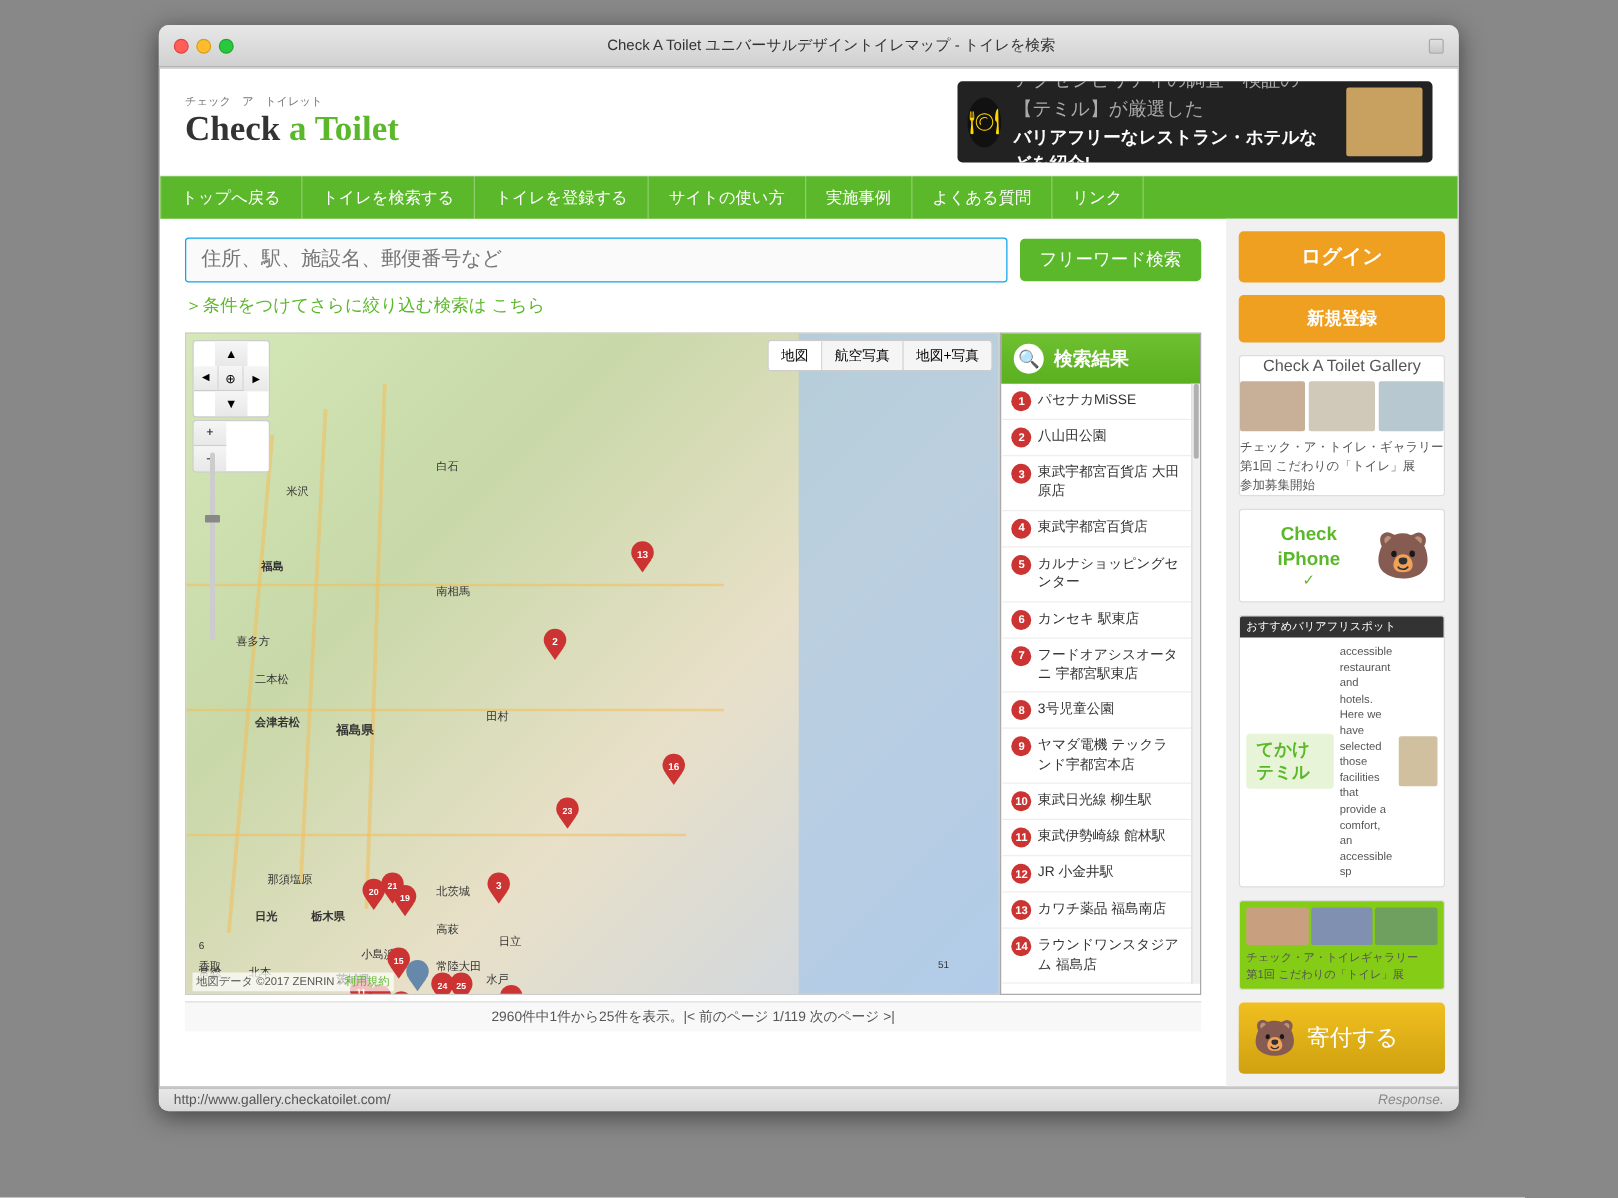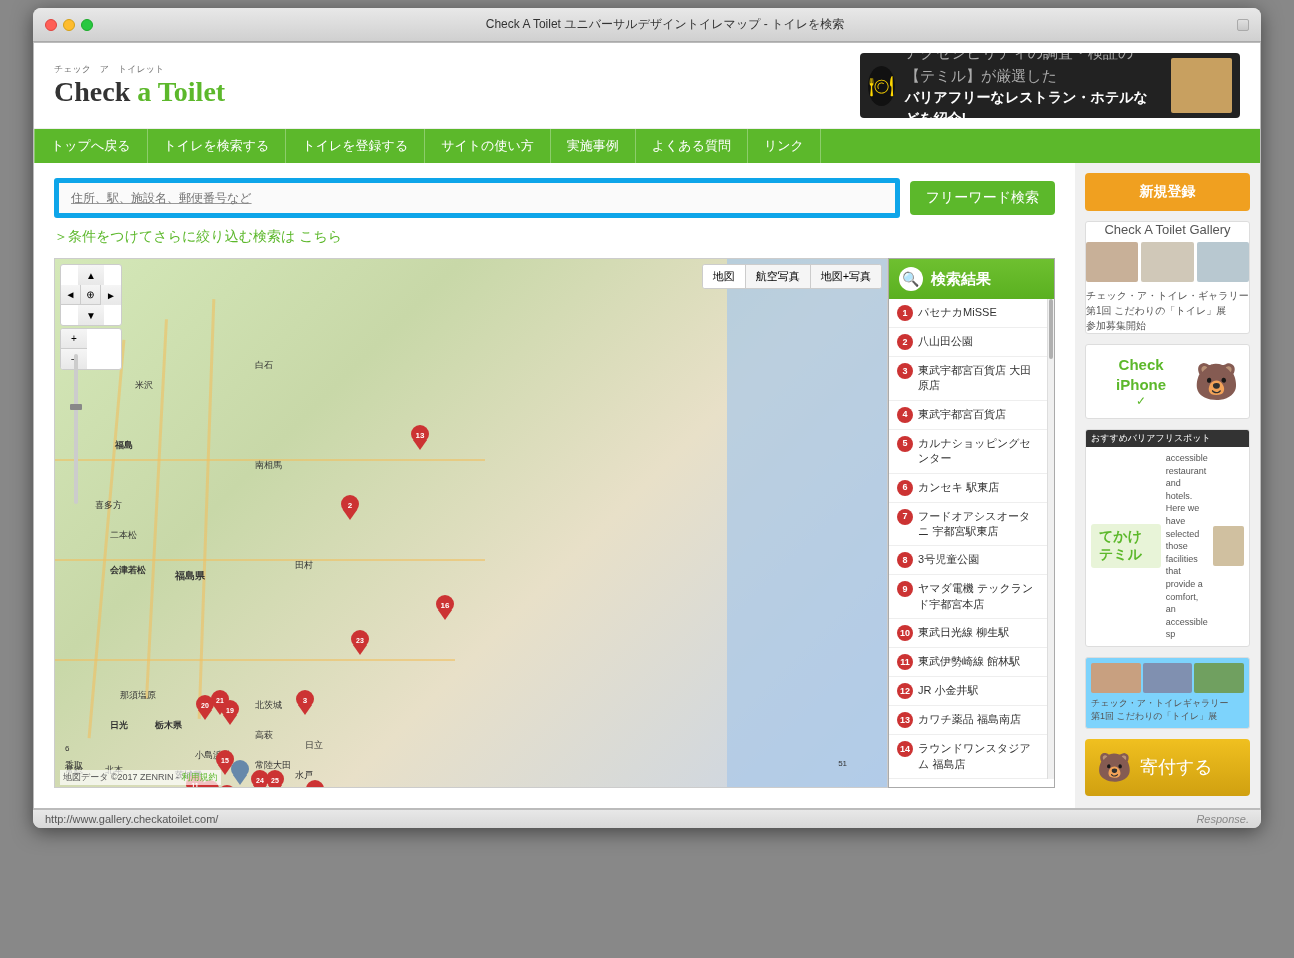--- a/index.html
+++ b/index.html
@@ -6,22 +6,22 @@
     body {
       background: #888;
       font-family: 'Helvetica Neue', Arial, sans-serif;
       font-size: 13px;
       display: flex;
       justify-content: center;
       align-items: flex-start;
       min-height: 958px;
     }
     .browser-window {
-      width: 1228px;
-      margin: 8px auto;
+      width: 1040px;
+      margin: 20px auto;
       background: #d6d6d6;
       border-radius: 8px;
       box-shadow: 0 4px 20px rgba(0,0,0,0.5);
       overflow: hidden;
     }
     .title-bar {
       background: linear-gradient(to bottom, #e8e8e8, #d0d0d0);
       padding: 8px 12px;
       display: flex;
       align-items: center;
@@ -112,26 +112,25 @@
     }
     .search-row {
       display: flex;
       gap: 10px;
       align-items: center;
       margin-bottom: 10px;
     }
     .search-input {
       flex: 1;
       padding: 8px 12px;
-      border: 5px solid #0ea5e9;
+      border: 1px solid #0ea5e9;
       border-radius: 3px;
-      font-size: 12px;
+      font-size: 16px;
       color: #999;
       background: #fafafa;
-      text-decoration: underline;
     }
     .search-btn {
       background: #5cb82b;
       color: #fff;
       border: none;
       padding: 8px 16px;
       border-radius: 4px;
       font-size: 14px;
       cursor: pointer;
       white-space: nowrap;
@@ -391,21 +390,21 @@
       font-size: 14px;
       font-weight: bold;
       color: #5cb82b;
       background: #e8f4d8;
       padding: 4px 8px;
       border-radius: 3px;
     }
     .temir-desc { font-size: 9px; color: #555; line-height: 1.4; }
     .temir-img { width: 50px; height: 40px; background: #d0c0a0; border-radius: 2px; }
     .gallery-event-ad {
-      background: #7dd3fc;
+      background: #84cc16;
       border: 1px solid #ddd;
       border-radius: 3px;
       padding: 5px;
     }
     .gallery-event-thumbs {
       display: flex; gap: 2px; margin-bottom: 4px;
     }
     .gallery-event-thumb {
       flex: 1; height: 30px;
       background: #c8a080;
@@ -775,23 +774,25 @@
                   <span class="result-name">ラウンドワンスタジアム 福島店</span>
                 </li>
               </ul>
               <div class="results-scrollbar">
                 <div style="position:absolute;top:0;left:1px;right:1px;height:60px;background:#b0b0b0;border-radius:3px;"></div>
               </div>
             </div>
           </div>
         </div>
 
+        <div class="bottom-bar">2960件中1件から25件を表示。|&lt; 前のページ 1/119 次のページ &gt;|</div>
       </div>
 
       <div class="right-sidebar">
+        <button class="btn-login">ログイン</button>
         <button class="btn-register">新規登録</button>
 
         <div class="sidebar-ad gallery-ad">
           <div class="gallery-ad-title">Check A Toilet Gallery</div>
           <div class="gallery-thumbs">
             <div class="gallery-thumb"></div>
             <div class="gallery-thumb"></div>
             <div class="gallery-thumb"></div>
           </div>
           <div class="gallery-ad-text">

